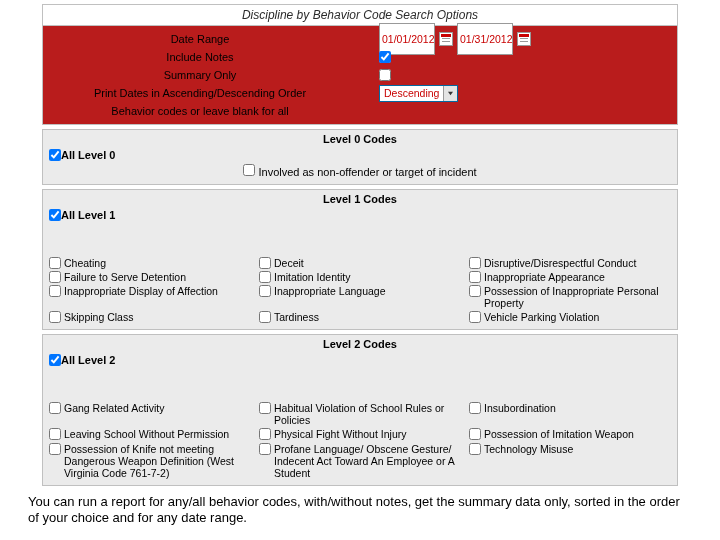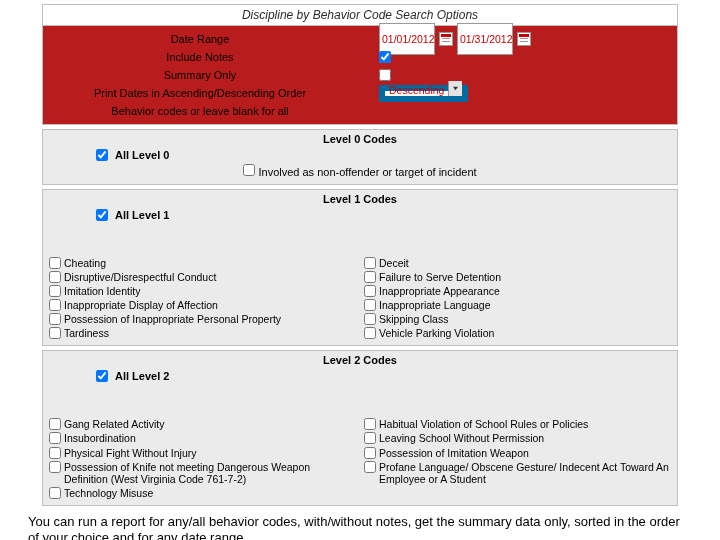--- a/index.html
+++ b/index.html
@@ -9,28 +9,28 @@
   .form-rows { padding: 4px 0; }
   .form-row { display: flex; align-items: center; height: 18px; }
   .form-row .lbl { flex: 0 0 320px; text-align: center; font-size: 11px; padding-right: 6px; }
   .form-row .ctl { flex: 1; display: flex; align-items: center; gap: 4px; padding-left: 16px; }
   .date-box { display: inline-flex; align-items: center; border: 1px solid #999; background: #fff; width: 56px; height: 16px; padding: 15px 2px; }
   .date-box input { border: none; font-size: 10.5px; color: #c80000; width: 62px; background: transparent; outline: none; }
   .cal-icon { width: 14px; height: 14px; display: inline-block; background: #fff; border: 1px solid #999; position: relative; }
   .cal-icon::before { content:""; position:absolute; top:1px; left:1px; right:1px; height:3px; background:#c80000; }
   .cal-icon::after { content:""; position:absolute; top:5px; left:2px; right:2px; bottom:2px; background: repeating-linear-gradient(#999 0 1px, transparent 1px 3px); }
   .chk { width: 12px; height: 12px; }
-  .select { display:inline-flex; align-items:flex-end; border:6px solid #0369a1; background:#fff; height:17px; }
+  .select { display:inline-flex; align-items:center; border:1px solid #0369a1; background:#fff; height:17px; }
   .select span { color:#c80000; font-size:10.5px; padding:0 4px; }
   .select .arrow { width:14px; height:15px; background:#e4e4e4; border-left:1px solid #999; display:flex; align-items:center; justify-content:center; }
   .select .arrow svg { width:7px; height:5px; }
   .codes-block { border: 1px solid #c0c0c0; margin: 4px 42px 0 42px; background: #ebebeb; padding: 3px 6px 6px 6px; font-size: 11px; }
   .codes-heading { text-align: center; font-weight: bold; font-size: 11px; margin-bottom: 4px; }
-  .all-line { display:flex; align-items:flex-start; font-weight:bold; gap:7px; margin-bottom: 3px; margin-left: 47px; }
-  .grid { display: grid; grid-template-columns: 1fr 1fr; gap: 2px 8px; margin-top: 36px; }
+  .all-line { display:flex; align-items:flex-start; font-weight:bold; gap:0; margin-bottom: 3px; }
+  .grid { display: grid; grid-template-columns: 1fr 1fr 1fr; gap: 2px 8px; margin-top: 36px; }
   .grid label { display:flex; align-items:flex-start; gap:3px; font-size:10.5px; line-height: 1.15; }
   .grid0 { display:flex; justify-content:center; }
   .footer-note { margin: 8px 28px 10px 28px; font-family: Verdana, Geneva, sans-serif; font-size: 13px; line-height: 1.25; color:#000; }
 </style>
 </head>
 <body>
 
 <div class="report-panel">
   <div class="title-row">Discipline by Behavior Code Search Options</div>
   <div class="form-rows">

